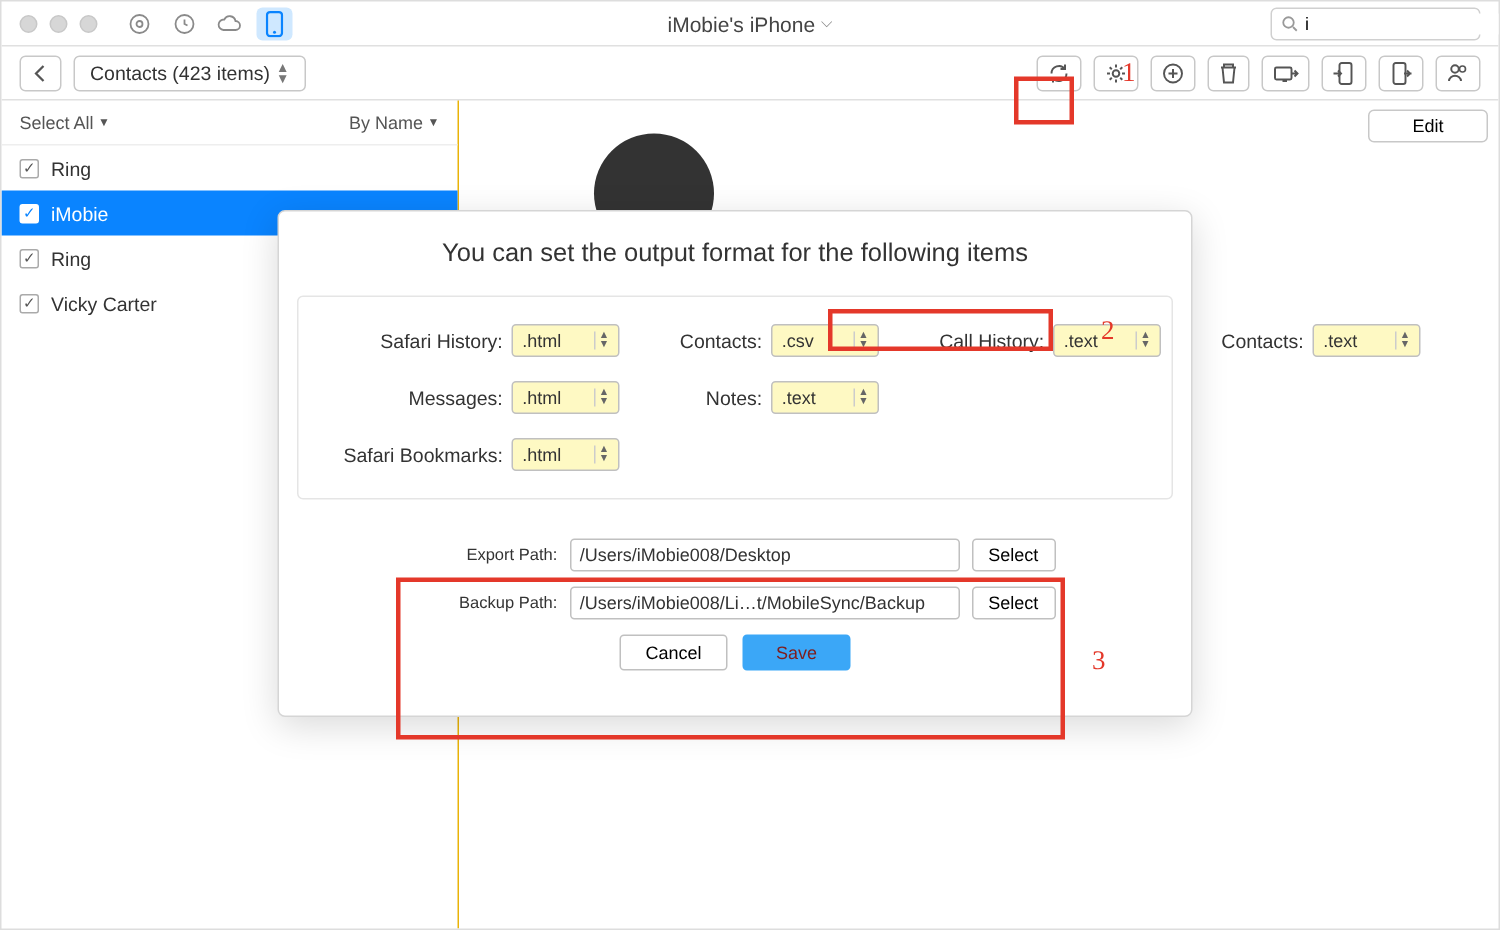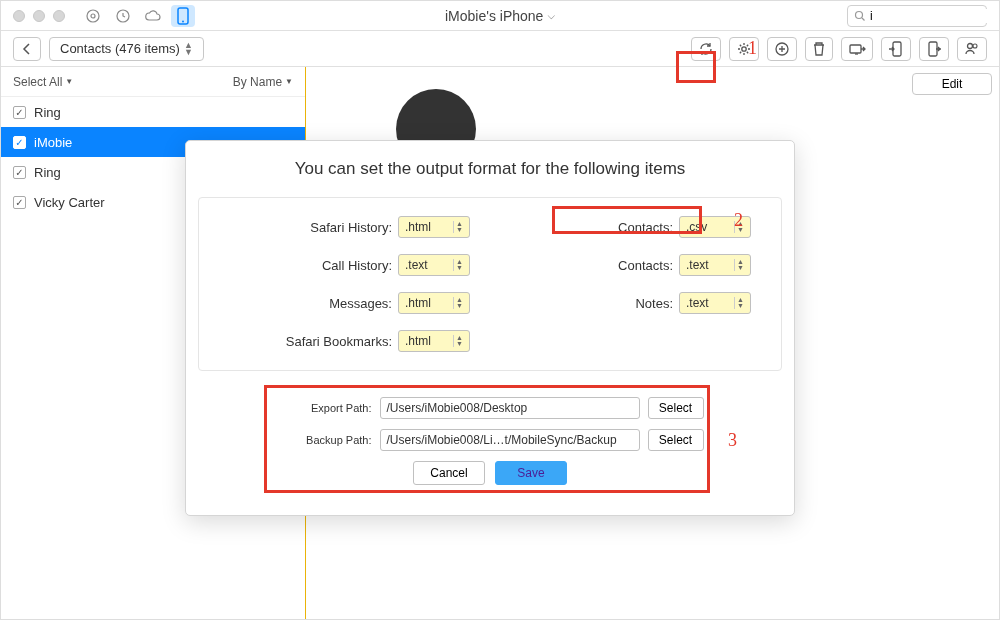--- a/index.html
+++ b/index.html
@@ -29,35 +29,35 @@
     .side-item.sel { background: #0a84ff; color: #fff; }
     .chk { width: 13px; height: 13px; border: 1px solid #aaa; border-radius: 2px; background: #fff; display: inline-flex; align-items: center; justify-content: center; font-size: 10px; color: #555; }
     .side-item.sel .chk { border-color: #fff; color: #0a84ff; background: #fff; }
     
     .content { flex: 1; position: relative; padding: 12px 20px; }
     .edit-btn { position: absolute; top: 6px; right: 7px; height: 22px; width: 80px; border: 1px solid #c8c8c8; border-radius: 4px; background: #fff; font-size: 12px; }
     .avatar { width: 80px; height: 80px; border-radius: 50%; background: #333; margin-left: 70px; margin-top: 10px; }
     
     .dialog { position: absolute; left: 185px; top: 140px; width: 610px; background: #fff; border: 1px solid #d5d5d5; border-radius: 5px; box-shadow: 0 6px 24px rgba(0,0,0,0.15); padding: 18px 12px; }
     .dlg-title { text-align: center; font-size: 17px; font-weight: 400; color: #333; margin-bottom: 18px; padding: 0 40px; }
-    .format-box { border: 1px solid #e5e5e5; border-radius: 4px; padding: 18px 30px; display: grid; grid-template-columns: 1fr 1fr; column-gap: 40px; row-gap: 16px; }
+    .format-box { border: 1px solid #e5e5e5; border-radius: 4px; padding: 18px 30px; display: grid; grid-template-columns: 1fr 1fr 1fr 1fr; column-gap: 40px; row-gap: 16px; }
     .frow { display: flex; align-items: center; justify-content: flex-end; gap: 6px; }
     .frow label { font-size: 13px; color: #333; white-space: nowrap; }
     .fsel { width: 72px; height: 22px; border: 1px solid #c0c0c0; border-radius: 3px; background: #fef9c3; display: flex; align-items: center; justify-content: space-between; padding: 0 4px 0 6px; font-size: 12px; }
     .fsel .stepper { width: 12px; display: flex; flex-direction: column; font-size: 7px; line-height: 6px; color: #666; border-left: 1px solid #ccc; padding-left: 2px; }
     .frow.left5 { grid-column: 1; }
     
     .path-box { margin-top: 14px; padding: 12px 20px; }
     .prow { display: flex; align-items: center; gap: 8px; margin-bottom: 10px; justify-content: center; }
     .prow label { width: 95px; text-align: right; font-size: 11px; }
     .ptxt { width: 260px; height: 22px; border: 1px solid #c0c0c0; border-radius: 3px; padding: 0 6px; font-size: 12px; display: flex; align-items: center; overflow: hidden; white-space: nowrap; }
     .pbtn { width: 56px; height: 22px; border: 1px solid #c0c0c0; border-radius: 3px; background: #fff; font-size: 12px; }
     .dlg-actions { display: flex; justify-content: center; gap: 10px; margin-top: 4px; }
     .abtn { width: 72px; height: 24px; border: 1px solid #c0c0c0; border-radius: 3px; background: #fff; font-size: 12px; }
-    .abtn.primary { background: #3ba7f7; border-color: #3ba7f7; color: #4c1d95; }
+    .abtn.primary { background: #3ba7f7; border-color: #3ba7f7; color: #7f1d1d; }
     
     .annot { position: absolute; border: 3px solid #e4382a; pointer-events: none; }
     .annot-num { position: absolute; color: #e4382a; font-size: 18px; font-family: serif; pointer-events: none; }
     
     svg { display: block; }
   </style>
 </head>
 <body>
 
 <div class="titlebar">
@@ -107,21 +107,21 @@
   </div>
 </div>
 
 <div class="toolbar">
   <div class="tbtn">
       <svg width="10" height="12" viewBox="0 0 10 12">
         <path d="M7 1L2 6l5 5" fill="none" stroke="#555" stroke-width="1.5"></path>
       </svg>
     </div>
   <div class="crumb">
-    <span>Contacts (476 items)</span>
+    <span>Contacts (423 items)</span>
     <span style="font-size:9px;line-height:7px;color:#777;">▲<br>▼</span>
   </div>
   <div class="toolbar-right">
     <div class="tbtn">
         <svg width="16" height="14" viewBox="0 0 16 14">
           <path d="M3 7a5 5 0 0 1 9-3M13 7a5 5 0 0 1-9 3" fill="none" stroke="#555" stroke-width="1.3"></path>
           <path d="M12 1v3h-3M4 13v-3h3" fill="none" stroke="#555" stroke-width="1.3"></path>
         </svg>
       </div>
     <div class="tbtn">

